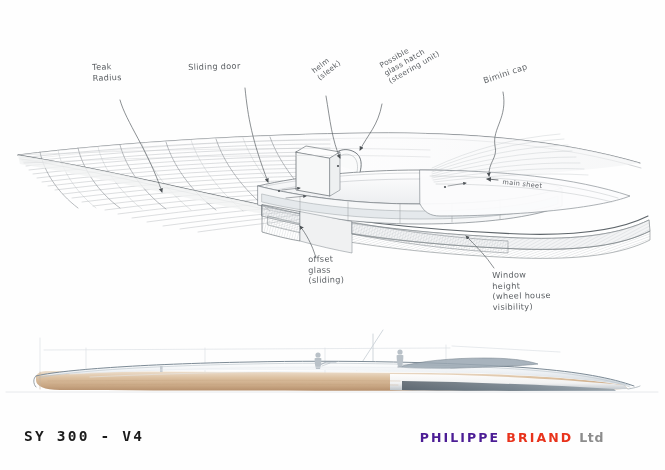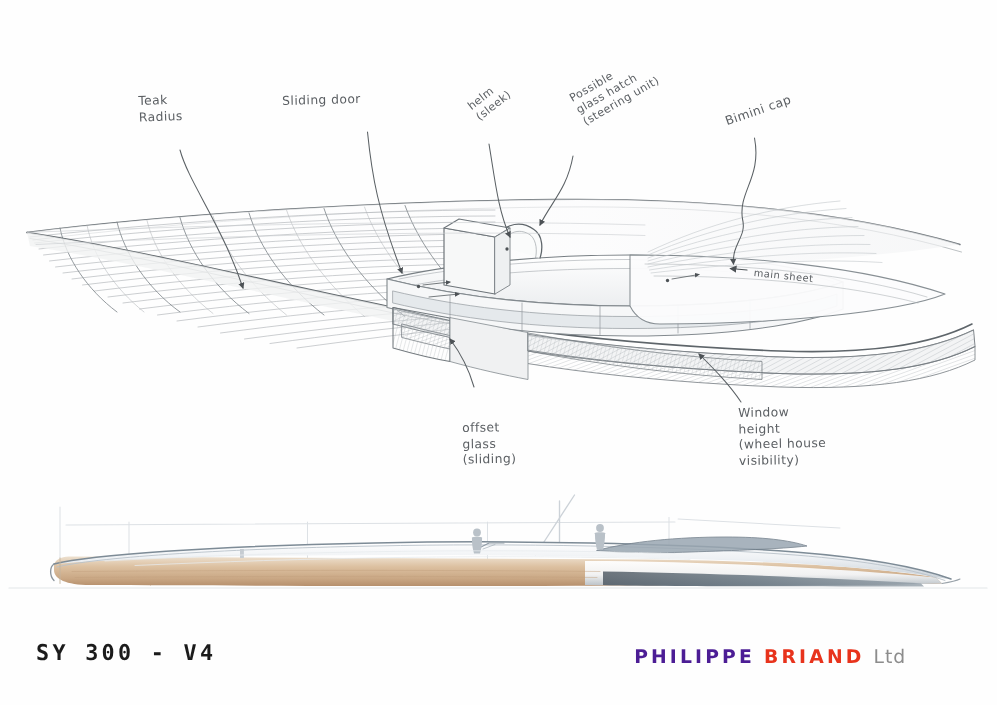--- a/index.html
+++ b/index.html
@@ -43,21 +43,21 @@
   }
   #logo{
     position:absolute;right:8px;top:6px;
     font-family:"DejaVu Sans",sans-serif;
     font-size:12.5px;
     letter-spacing:2.1px;
     white-space:nowrap;
   }
   #logo .g{color:#4c1d95;font-weight:bold;}
   #logo .r{color:#e8331c;font-weight:bold;text-align:center;}
-  #logo .l{color:#8c8c8c;font-weight:normal;letter-spacing:.6px;}
+  #logo .l{color:#8c8c8c;font-weight:bold;letter-spacing:.6px;}
 </style>
 </head>
 <body>
 
 <div id="sheet">
 
   <svg class="sketch-layer" viewBox="0 0 665 470" width="665" height="470">
     <defs>
       <linearGradient id="teakShade" x1="0" y1="0" x2="0" y2="1">
         <stop offset="0%" stop-color="#f4f5f6"></stop>
@@ -243,21 +243,21 @@
 (sleek)</div>
 
   <div class="anno sm" style="left:378px;top:62px;transform:rotate(-30deg);">Possible
 glass hatch
 (steering unit)</div>
 
   <div class="anno" style="left:482px;top:76px;transform:rotate(-19deg);">Bimini cap</div>
 
   <div class="anno tiny" style="left:503px;top:178px;transform:rotate(6deg);">main sheet</div>
 
-  <div class="anno" style="left:308px;top:280px;transform:rotate(-1deg);">offset
+  <div class="anno" style="left:308px;top:254px;transform:rotate(-1deg);">offset
 glass
 (sliding)</div>
 
   <div class="anno" style="left:492px;top:270px;transform:rotate(-1deg);">Window
 height
 (wheel house
 visibility)</div>
 
   <svg class="sketch-layer" viewBox="0 0 665 470" width="665" height="470">
     <defs>

